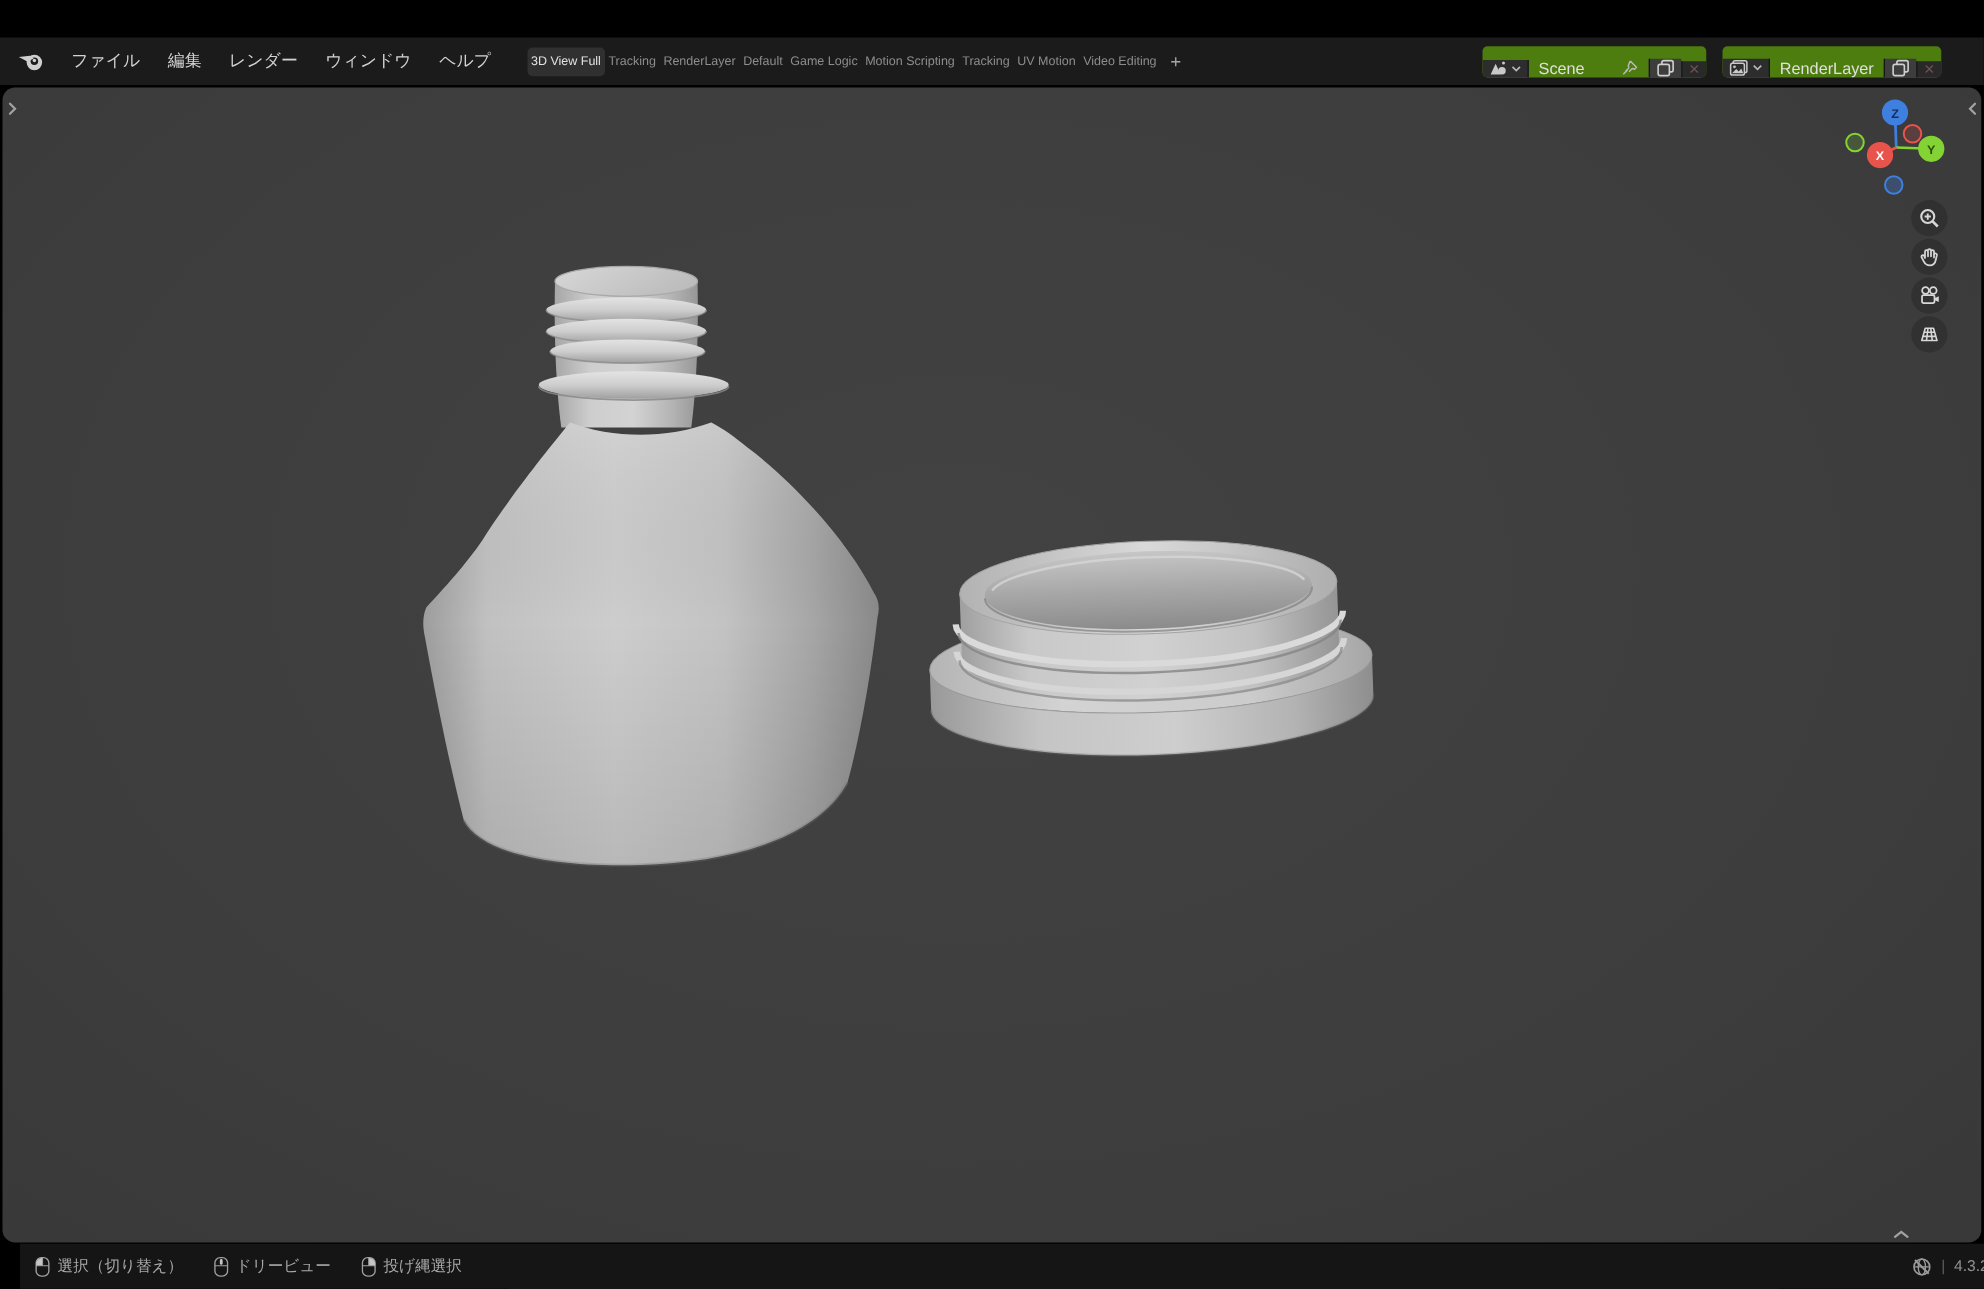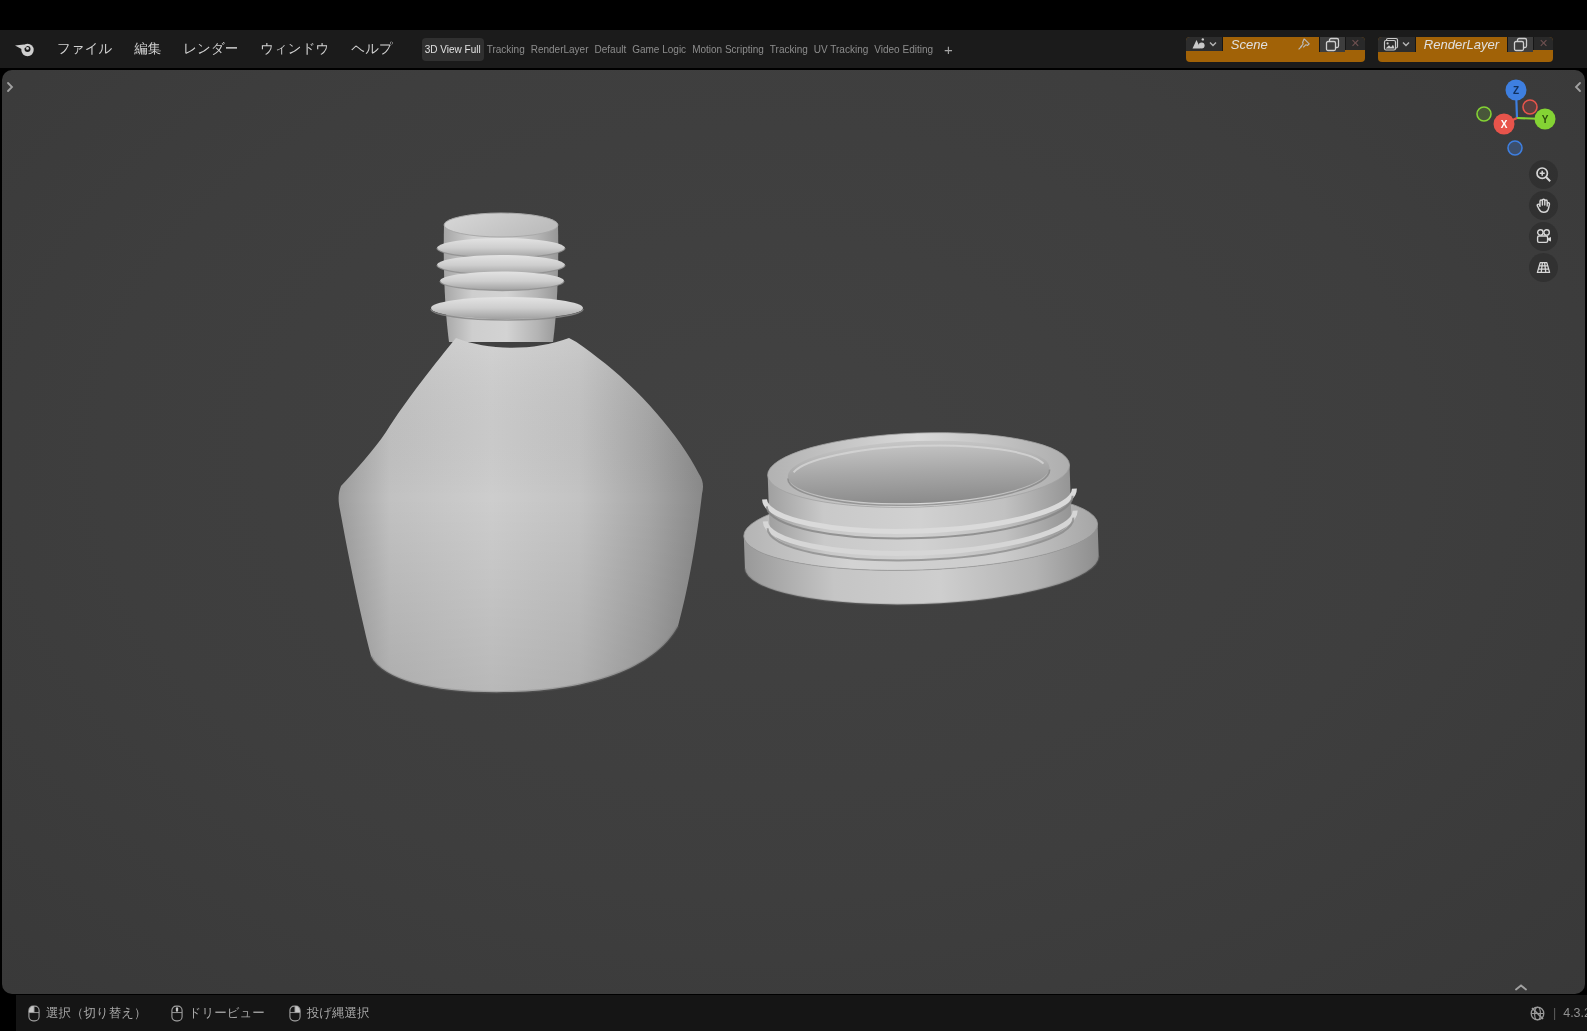--- a/index.html
+++ b/index.html
@@ -9,22 +9,22 @@
   .menubar{position:absolute;top:30px;left:0;width:1587px;height:38px;background:#1b1b1b;
     display:flex;align-items:center;box-sizing:border-box;padding:0 12px;}
   .logo-btn{display:flex;align-items:center;padding:2px 6px 2px 2px;border-radius:4px;}
   .menus{display:flex;align-items:center;margin-left:4px;}
   .menu-item{color:#d2d2d2;font-size:13.5px;padding:4px 11px;border-radius:4px;white-space:nowrap;cursor:default;}
   .tabs{display:flex;align-items:center;margin-left:18px;}
   .tab{color:#8d8d8d;font-size:10px;padding:6px 3px;white-space:nowrap;cursor:default;}
   .tab.active{background:#303030;color:#e2e2e2;border-radius:4px;}
   .tab.add{color:#a5a5a5;font-size:15px;padding:4px 8px;}
   .right-controls{margin-left:auto;display:flex;align-items:center;gap:13px;margin-right:22px;}
-  .id-block{display:flex;align-items:flex-start;height:25px;background:#a16207;border-radius:4px;overflow:hidden;
-    font-size:13px;color:#e0e0e0;font-style:italic;}
+  .id-block{display:flex;align-items:flex-end;height:25px;background:#4d7c0f;border-radius:4px;overflow:hidden;
+    font-size:13px;color:#e0e0e0;}
   .id-icon-seg{background:#2d2d2d;display:flex;align-items:center;gap:3px;padding:0 5px;border-right:1px solid #161616;}
   .id-name{display:flex;align-items:center;gap:8px;padding:0 8px;}
   .id-name .txt{min-width:58px;}
   .id-btn{width:25px;display:flex;align-items:center;justify-content:center;background:#3d3d3d;border-left:1px solid #161616;}
   .id-x{width:19px;display:flex;align-items:center;justify-content:center;background:#292929;border-left:1px solid #161616;
     color:#6f5151;font-size:11px;}
   
   .viewport{position:absolute;top:70px;left:2px;width:1583px;height:924px;border-radius:10px;
     background:radial-gradient(ellipse 1200px 800px at 48% 42%, #424242 0%, #3e3e3e 55%, #383838 100%);
     overflow:hidden;}
@@ -66,21 +66,21 @@
     <div class="menu-item">ヘルプ</div>
   </nav>
   <div class="tabs">
     <div class="tab active">3D View Full</div>
     <div class="tab">Tracking</div>
     <div class="tab">RenderLayer</div>
     <div class="tab">Default</div>
     <div class="tab">Game Logic</div>
     <div class="tab">Motion Scripting</div>
     <div class="tab">Tracking</div>
-    <div class="tab">UV Tracking</div>
+    <div class="tab">UV Motion</div>
     <div class="tab">Video Editing</div>
     <div class="tab add">+</div>
   </div>
 
   <div class="right-controls">
 
     <div class="id-block">
       <div class="id-icon-seg">
         <svg width="15" height="14" viewBox="0 0 15 14">
           <path d="M1.5,11.5 L5.5,3 L9.5,11.5 Z" fill="#c9c9c9"></path>

